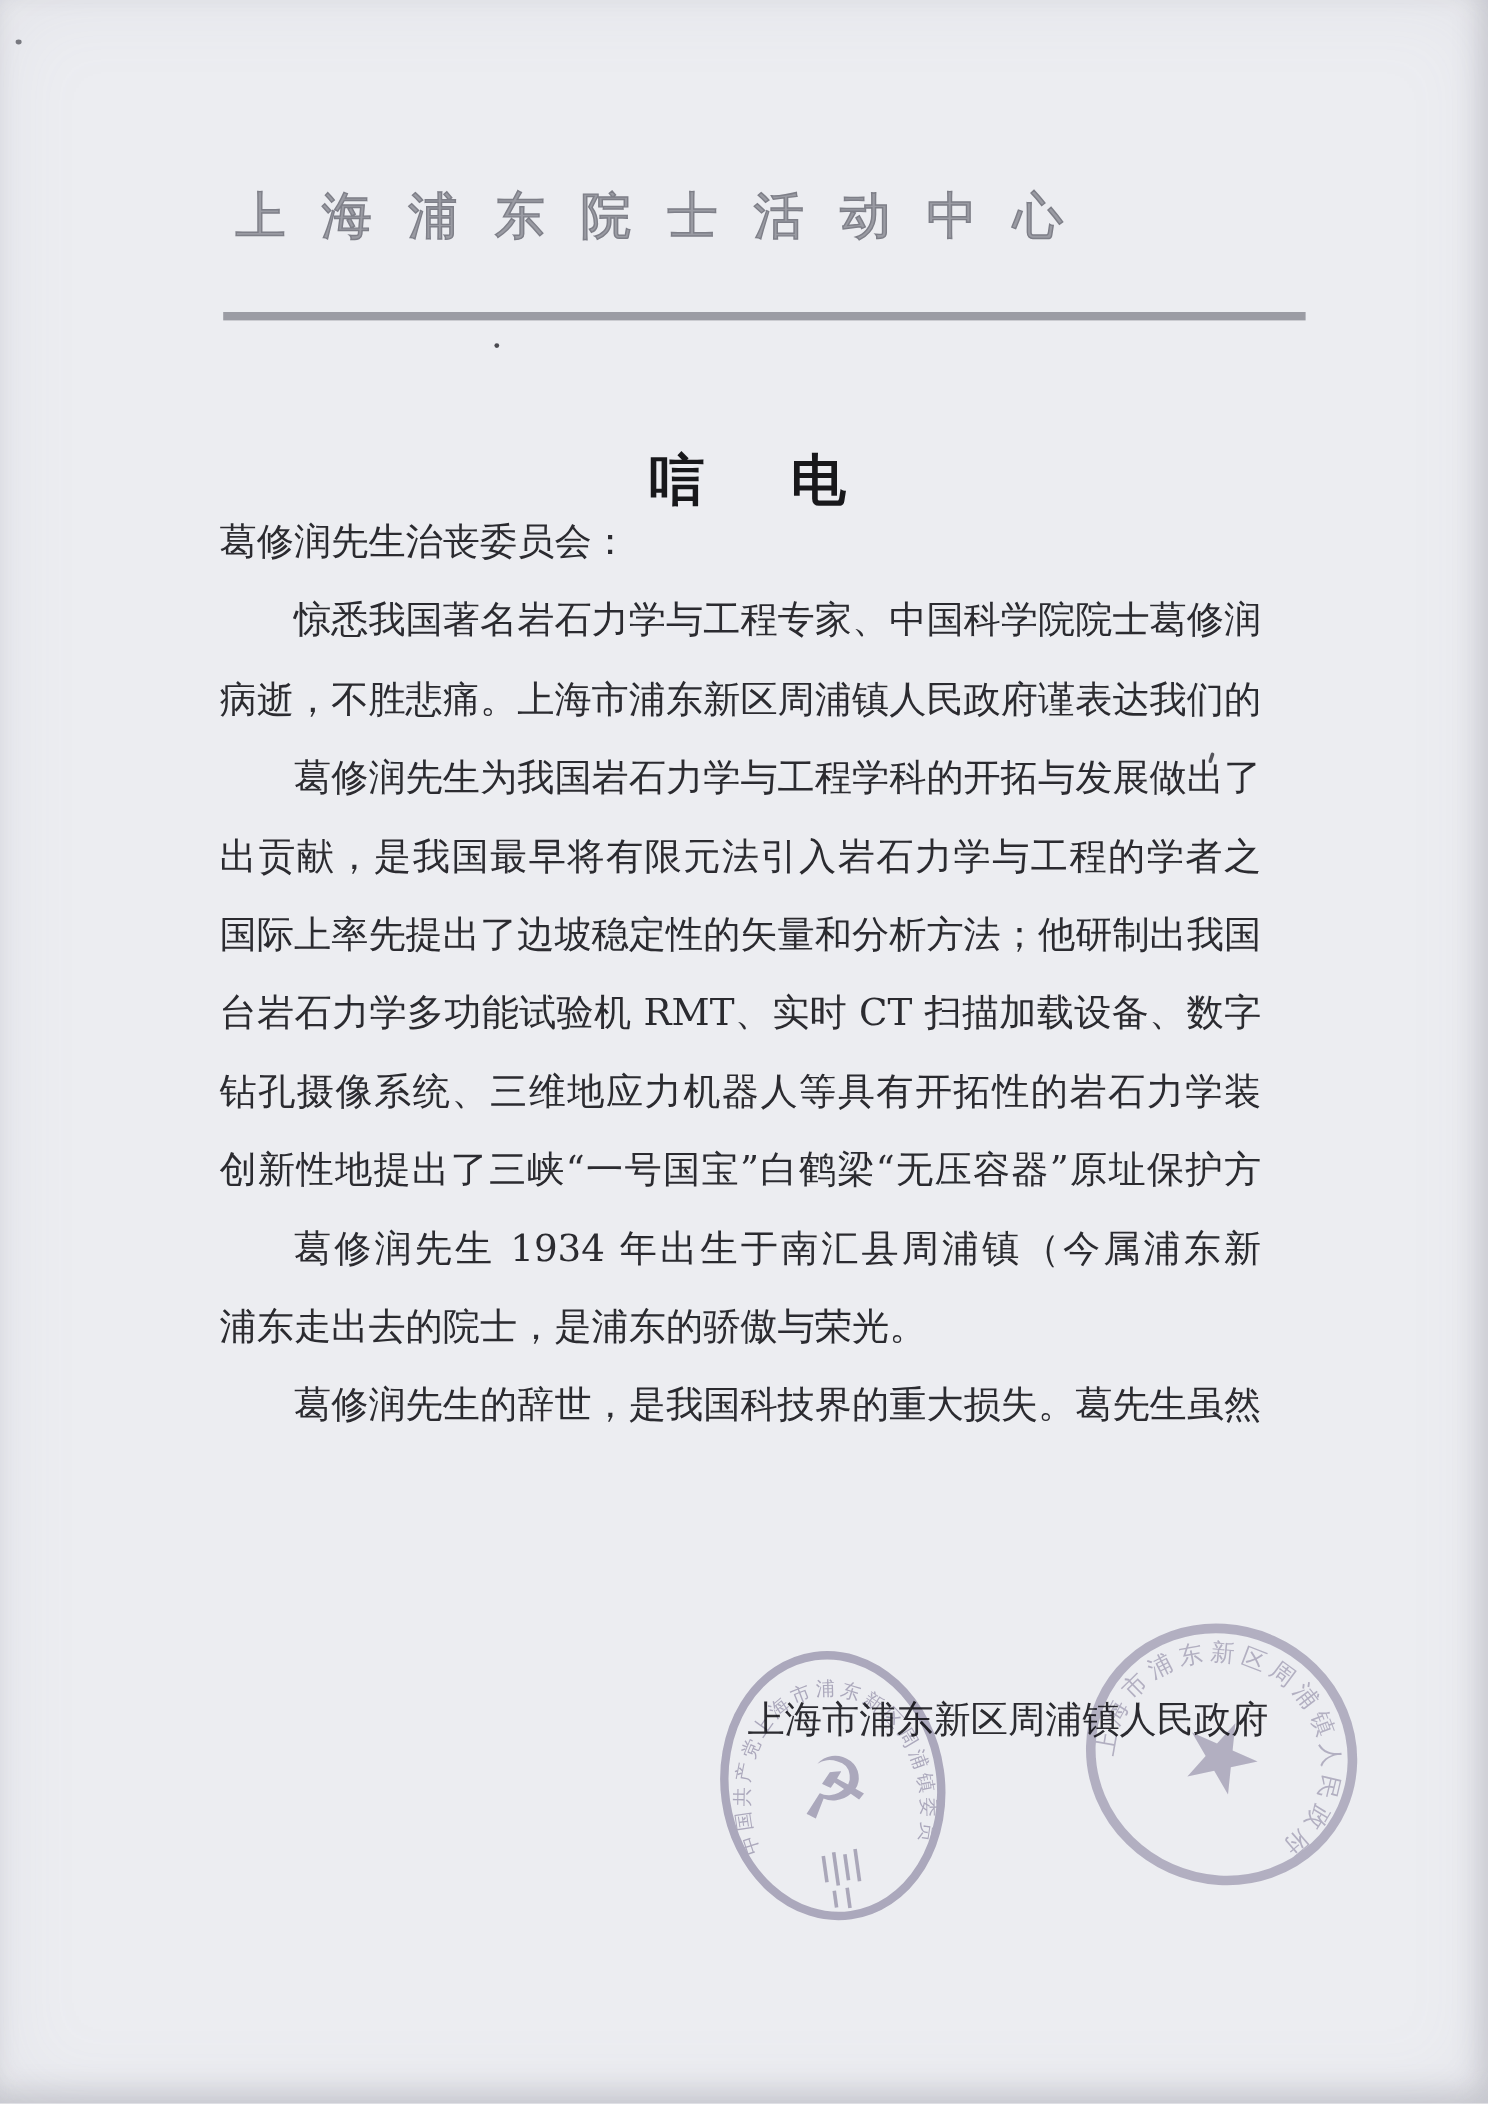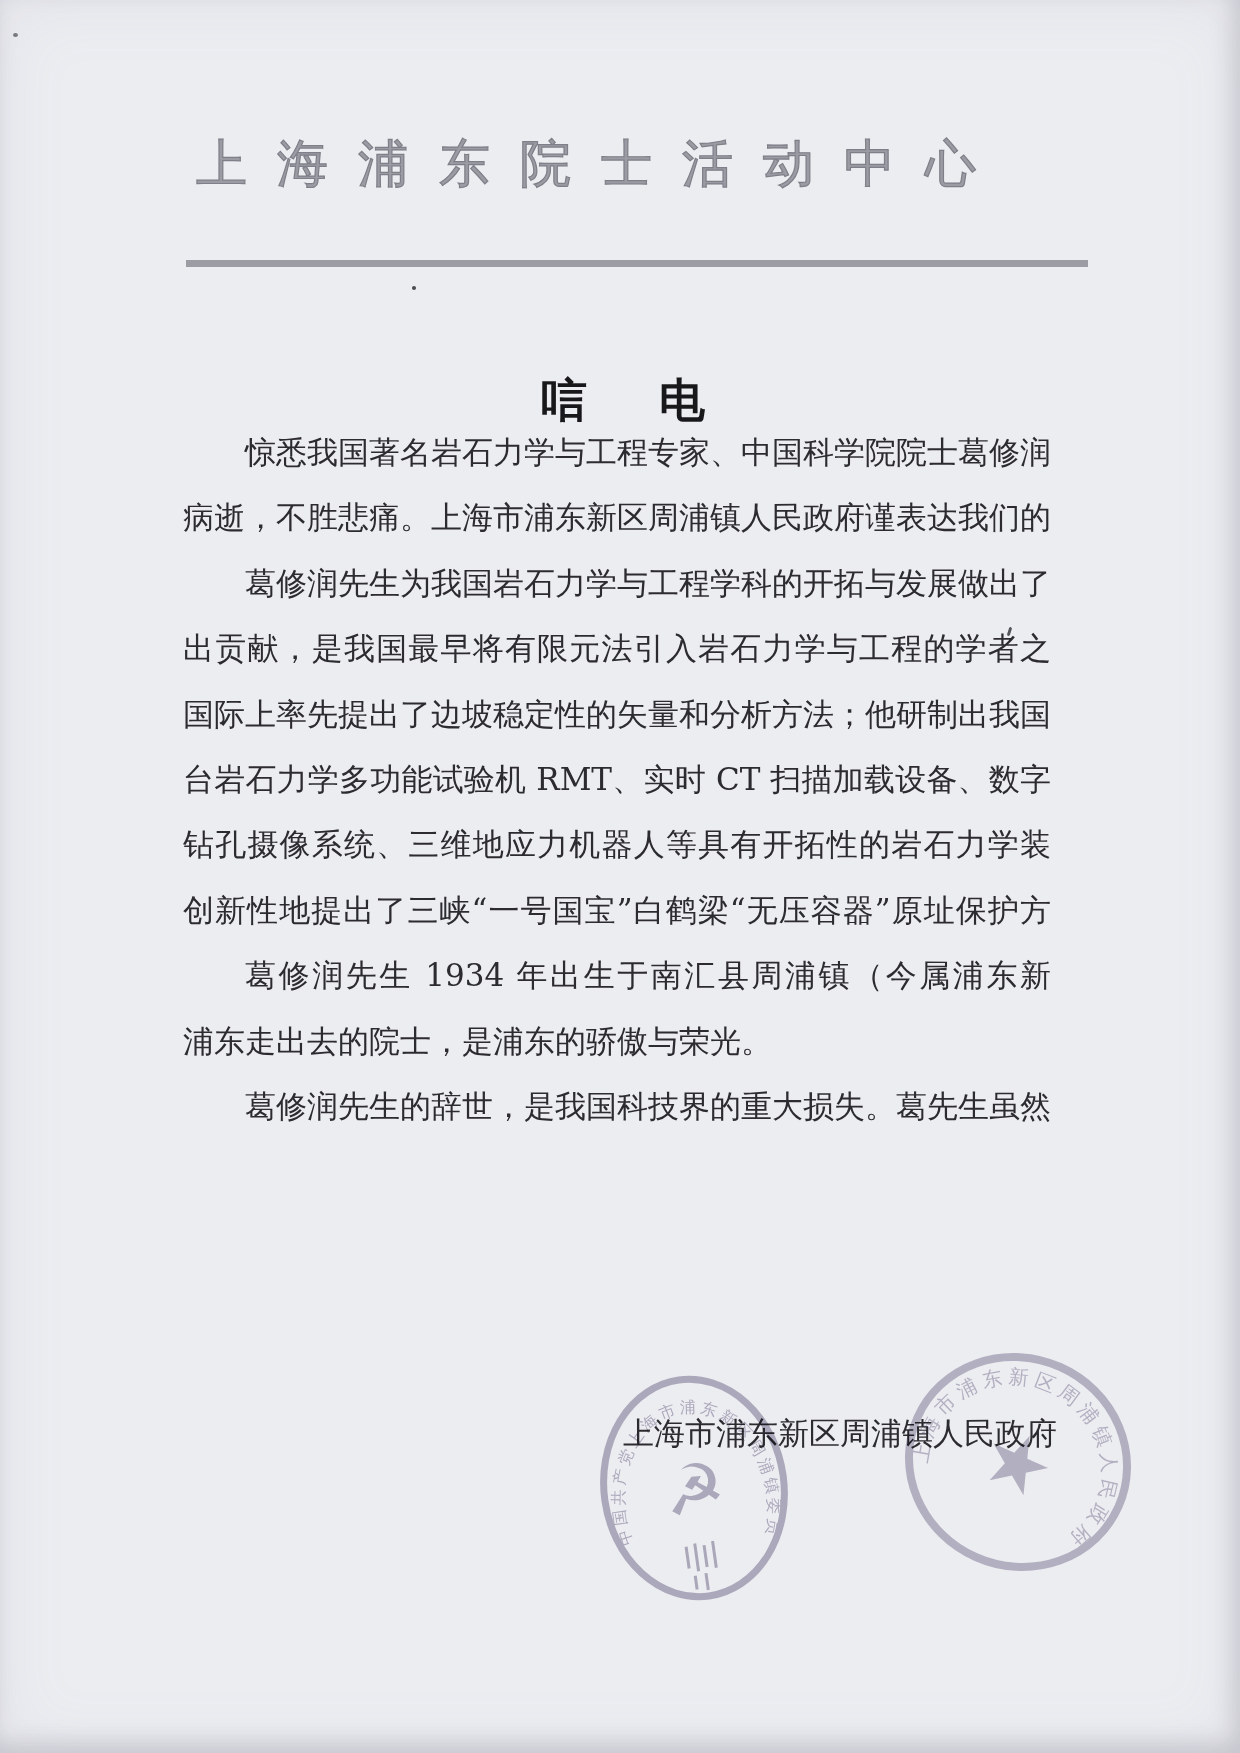--- a/index.html
+++ b/index.html
@@ -7,22 +7,22 @@
     width:1240px;height:1753px;position:relative;overflow:hidden;
     background:#ecedf1;
     font-family:"DejaVu Serif","Liberation Serif",serif;
   }
   .page{
     position:absolute;inset:0;
     box-shadow:inset -7px -10px 22px rgba(125,127,138,.30), inset 0 0 70px rgba(150,152,162,.10);
   }
   
   .letterhead{
-    position:absolute;top:134px;left:196px;width:900px;
-    font-size:51px;line-height:60px;letter-spacing:30px;white-space:nowrap;
+    position:absolute;top:150px;left:196px;width:900px;
+    font-size:42px;line-height:60px;letter-spacing:30px;white-space:nowrap;
     color:#9a9ba3;-webkit-text-stroke:1.2px #7e7f88;
     font-family:"DejaVu Sans","Liberation Sans",sans-serif;
     font-weight:400;
   }
   .rule{
     position:absolute;top:260px;left:186px;width:902px;height:7px;
     background:#9b9ca4;
   }
   .speck{position:absolute;background:#77787f;border-radius:50%;}
   .speck.s1{left:13px;top:33px;width:5px;height:4px;}
@@ -65,20 +65,21 @@
 
   <div class="letterhead">上海浦东院士活动中心</div>
 
   <div class="rule"></div>
 
   <div class="title-row">
     <span class="title">唁 电</span>
   </div>
 
   <div class="body-block">
+    <div class="bl">葛修润先生治丧委员会：</div>
     <div class="bl ind j">惊悉我国著名岩石力学与工程专家、中国科学院院士葛修润先生</div>
     <div class="bl j">病逝，不胜悲痛。上海市浦东新区周浦镇人民政府谨表达我们的深切</div>
     <div class="bl ind j">葛修润先生为我国岩石力学与工程学科的开拓与发展做出了杰</div>
     <div class="bl j">出贡献，是我国最早将有限元法引入岩石力学与工程的学者之一，在</div>
     <div class="bl j">国际上率先提出了边坡稳定性的矢量和分析方法；他研制出我国第一</div>
     <div class="bl j">台岩石力学多功能试验机 RMT、实时 CT 扫描加载设备、数字式全景</div>
     <div class="bl j">钻孔摄像系统、三维地应力机器人等具有开拓性的岩石力学装备；他</div>
     <div class="bl j">创新性地提出了三峡“一号国宝”白鹤梁“无压容器”原址保护方案，</div>
     <div class="bl ind j">葛修润先生 1934 年出生于南汇县周浦镇（今属浦东新区），是从</div>
     <div class="bl">浦东走出去的院士，是浦东的骄傲与荣光。</div>

